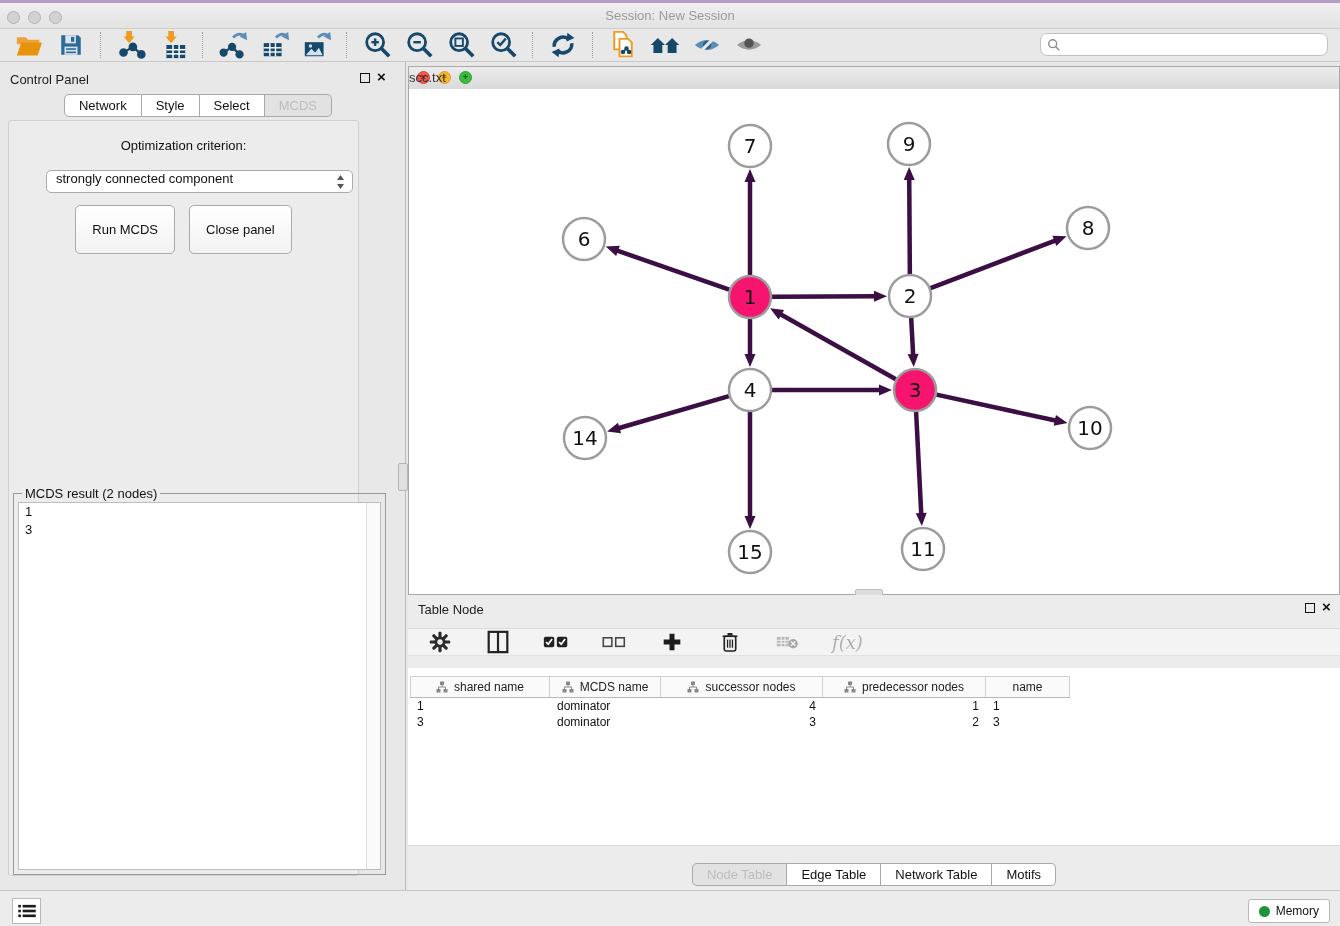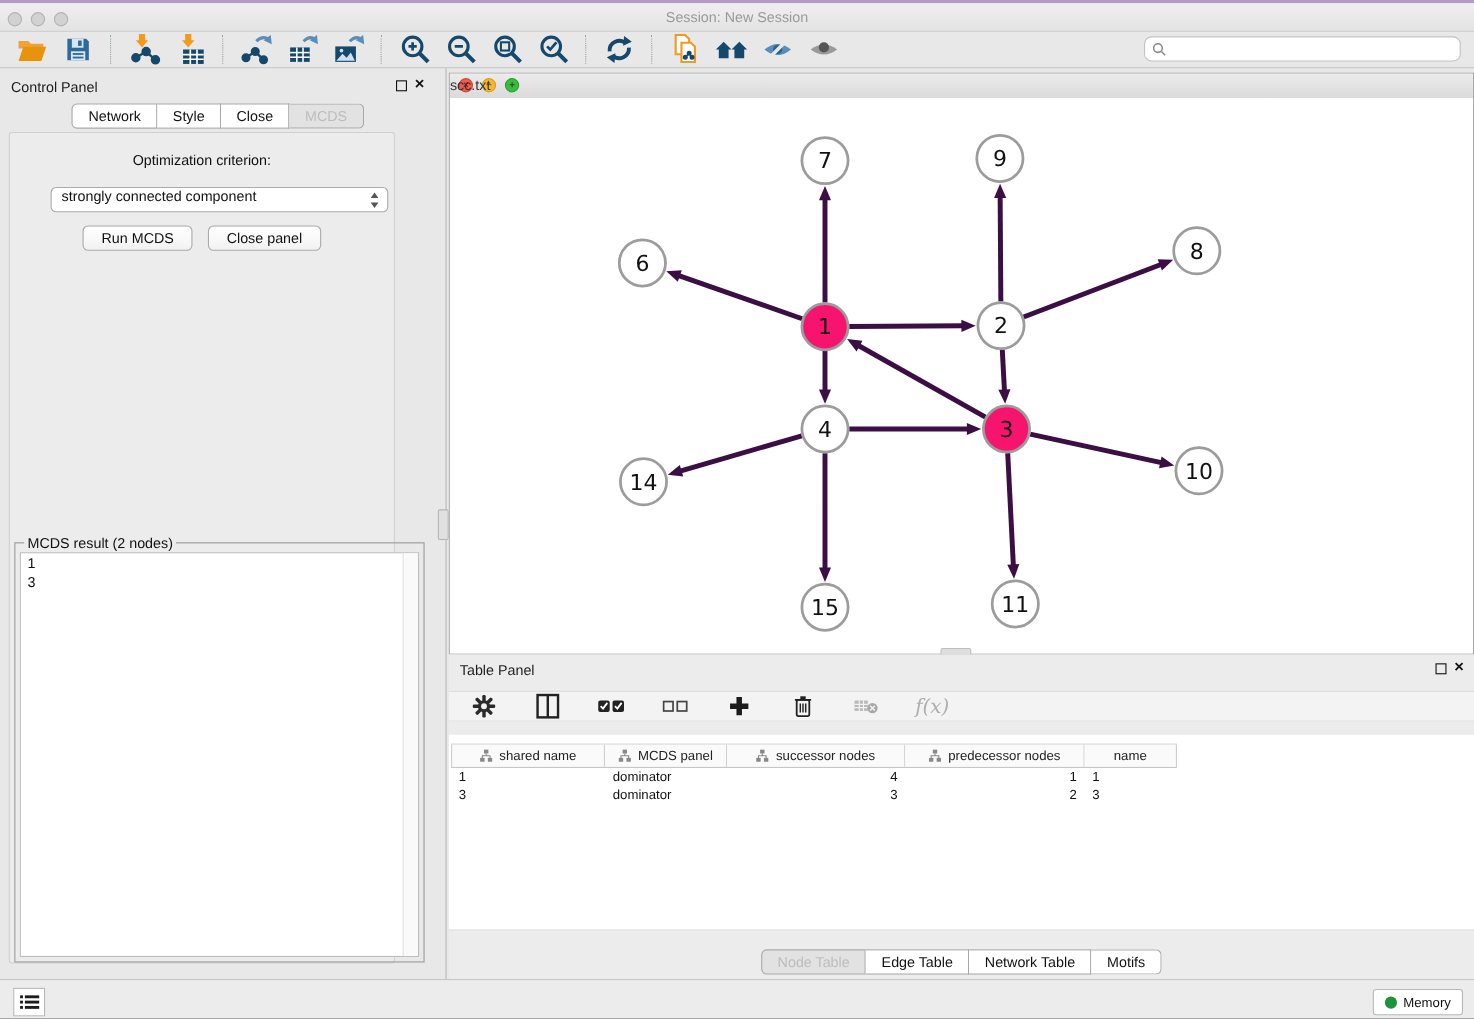--- a/index.html
+++ b/index.html
@@ -35,21 +35,21 @@
   .seg.disabled{background:#e2e2e2;color:#bdbdbd;}
   .cbox{position:absolute;left:8px;top:58px;width:351px;height:756px;background:#ececec;
         border:1px solid #d0d0d0;border-radius:3px;box-sizing:border-box;}
   .opt-label{text-align:center;margin-top:17px;font-size:13px;color:#111;}
   .mac-select{position:absolute;left:37px;top:49px;width:307px;height:23px;background:#fff;
               border:1px solid #ababab;border-radius:5px;box-sizing:border-box;
               font-size:13px;color:#111;display:flex;align-items:flex-start;padding-left:9px;}
   .mac-select .chev{position:absolute;right:7px;top:3px;}
   .btn-row{position:absolute;left:0;top:84px;width:100%;display:flex;justify-content:center;gap:14px;}
   .mac-btn{background:linear-gradient(#ffffff,#f2f2f2);border:1px solid #ababab;border-radius:5px;
-           font-size:13px;color:#111;padding:3px 16px;line-height:15px;font-family:"Liberation Sans",sans-serif;text-align:center;}
+           font-size:13px;color:#111;padding:16px 16px;line-height:15px;font-family:"Liberation Sans",sans-serif;text-align:center;}
   .result-group{position:absolute;left:4px;top:372px;width:371px;height:380px;border:1px solid #9a9a9a;}
   .result-legend{position:absolute;left:8px;top:-8px;background:#ececec;padding:0 3px;font-size:13px;color:#111;}
   .result-area{position:absolute;left:4px;top:8px;right:4px;bottom:4px;background:#fff;border:1px solid #bdbdbd;}
   .result-line{font-size:13px;color:#111;padding:1px 6px;line-height:16px;}
   .result-scroll{position:absolute;right:0;top:0;bottom:0;width:13px;background:#fafafa;border-left:1px solid #e0e0e0;}
   .v-grip{position:absolute;left:398px;top:463px;width:8px;height:26px;background:#e0e0e0;
           border:1px solid #b5b5b5;border-radius:2px;}
   .panel-divider{position:absolute;left:405px;top:62px;width:1px;height:828px;background:#b9b9b9;}
   
   .netwin{position:absolute;left:408px;top:66px;width:932px;height:529px;border:1px solid #a8a8a8;
@@ -265,21 +265,21 @@
 
   <div class="cpanel">
     <div class="panel-head">
       <span class="panel-title">Control Panel</span>
       <span class="float-ico" style="left:360px;"></span>
       <span class="close-ico" style="left:377px;">×</span>
     </div>
     <div class="seg-tabs">
       <div class="seg">Network</div>
       <div class="seg">Style</div>
-      <div class="seg">Close</div>
+      <div class="seg">Select</div>
       <div class="seg disabled">MCDS</div>
     </div>
     <div class="cbox">
       <div class="opt-label">Optimization criterion:</div>
       <div class="mac-select">
         <span>strongly connected component</span>
         <span class="chev">
           <svg width="9" height="16" viewBox="0 0 9 16">
               <polygon points="4.5,1 8,6 1,6" fill="#555"></polygon>
               <polygon points="4.5,15 8,10 1,10" fill="#555"></polygon>
@@ -362,21 +362,21 @@
           <text x="341" y="463" text-anchor="middle" dy="0.35em" font-size="20" fill="#111111" font-family="&quot;DejaVu Sans&quot;, sans-serif">15</text>
           <circle cx="514" cy="460" r="21" fill="#FFFFFF" stroke="#9C9C9C" stroke-width="2.5"></circle>
           <text x="514" y="460" text-anchor="middle" dy="0.35em" font-size="20" fill="#111111" font-family="&quot;DejaVu Sans&quot;, sans-serif">11</text>
         </svg>
     </div>
   </div>
   <div class="h-grip"></div>
 
   <div class="tpanel">
     <div class="panel-head">
-      <span class="panel-title" style="top:7px;">Table Panel</span>
+      <span class="panel-title" style="top:7px;">Table Node</span>
       <span class="float-ico" style="left:897px;top:8px;"></span>
       <span class="close-ico" style="left:914px;top:3px;">×</span>
     </div>
     <div class="tp-toolbar">
       <div class="tbtn">
         <svg width="22" height="22" viewBox="0 0 28 28">
             <g fill="#2b2b2b">
               <rect x="12" y="1" width="4" height="26" rx="1.5"></rect>
               <rect x="12" y="1" width="4" height="26" rx="1.5" transform="rotate(45 14 14)"></rect>
               <rect x="12" y="1" width="4" height="26" rx="1.5" transform="rotate(90 14 14)"></rect>
@@ -447,21 +447,21 @@
             </svg>
           <span>shared name</span>
         </div>
         <div class="th" style="width:111px;">
           <svg width="12" height="12" viewBox="0 0 12 12">
               <rect x="4" y="0.5" width="4" height="3.5" fill="#888"></rect>
               <rect x="0.5" y="8" width="4" height="3.5" fill="#888"></rect>
               <rect x="7.5" y="8" width="4" height="3.5" fill="#888"></rect>
               <path d="M6 4 v2 M2.5 8 v-2 h7 v2" fill="none" stroke="#888" stroke-width="1"></path>
             </svg>
-          <span>MCDS panel</span>
+          <span>MCDS name</span>
         </div>
         <div class="th" style="width:162px;">
           <svg width="12" height="12" viewBox="0 0 12 12">
               <rect x="4" y="0.5" width="4" height="3.5" fill="#888"></rect>
               <rect x="0.5" y="8" width="4" height="3.5" fill="#888"></rect>
               <rect x="7.5" y="8" width="4" height="3.5" fill="#888"></rect>
               <path d="M6 4 v2 M2.5 8 v-2 h7 v2" fill="none" stroke="#888" stroke-width="1"></path>
             </svg>
           <span>successor nodes</span>
         </div>

